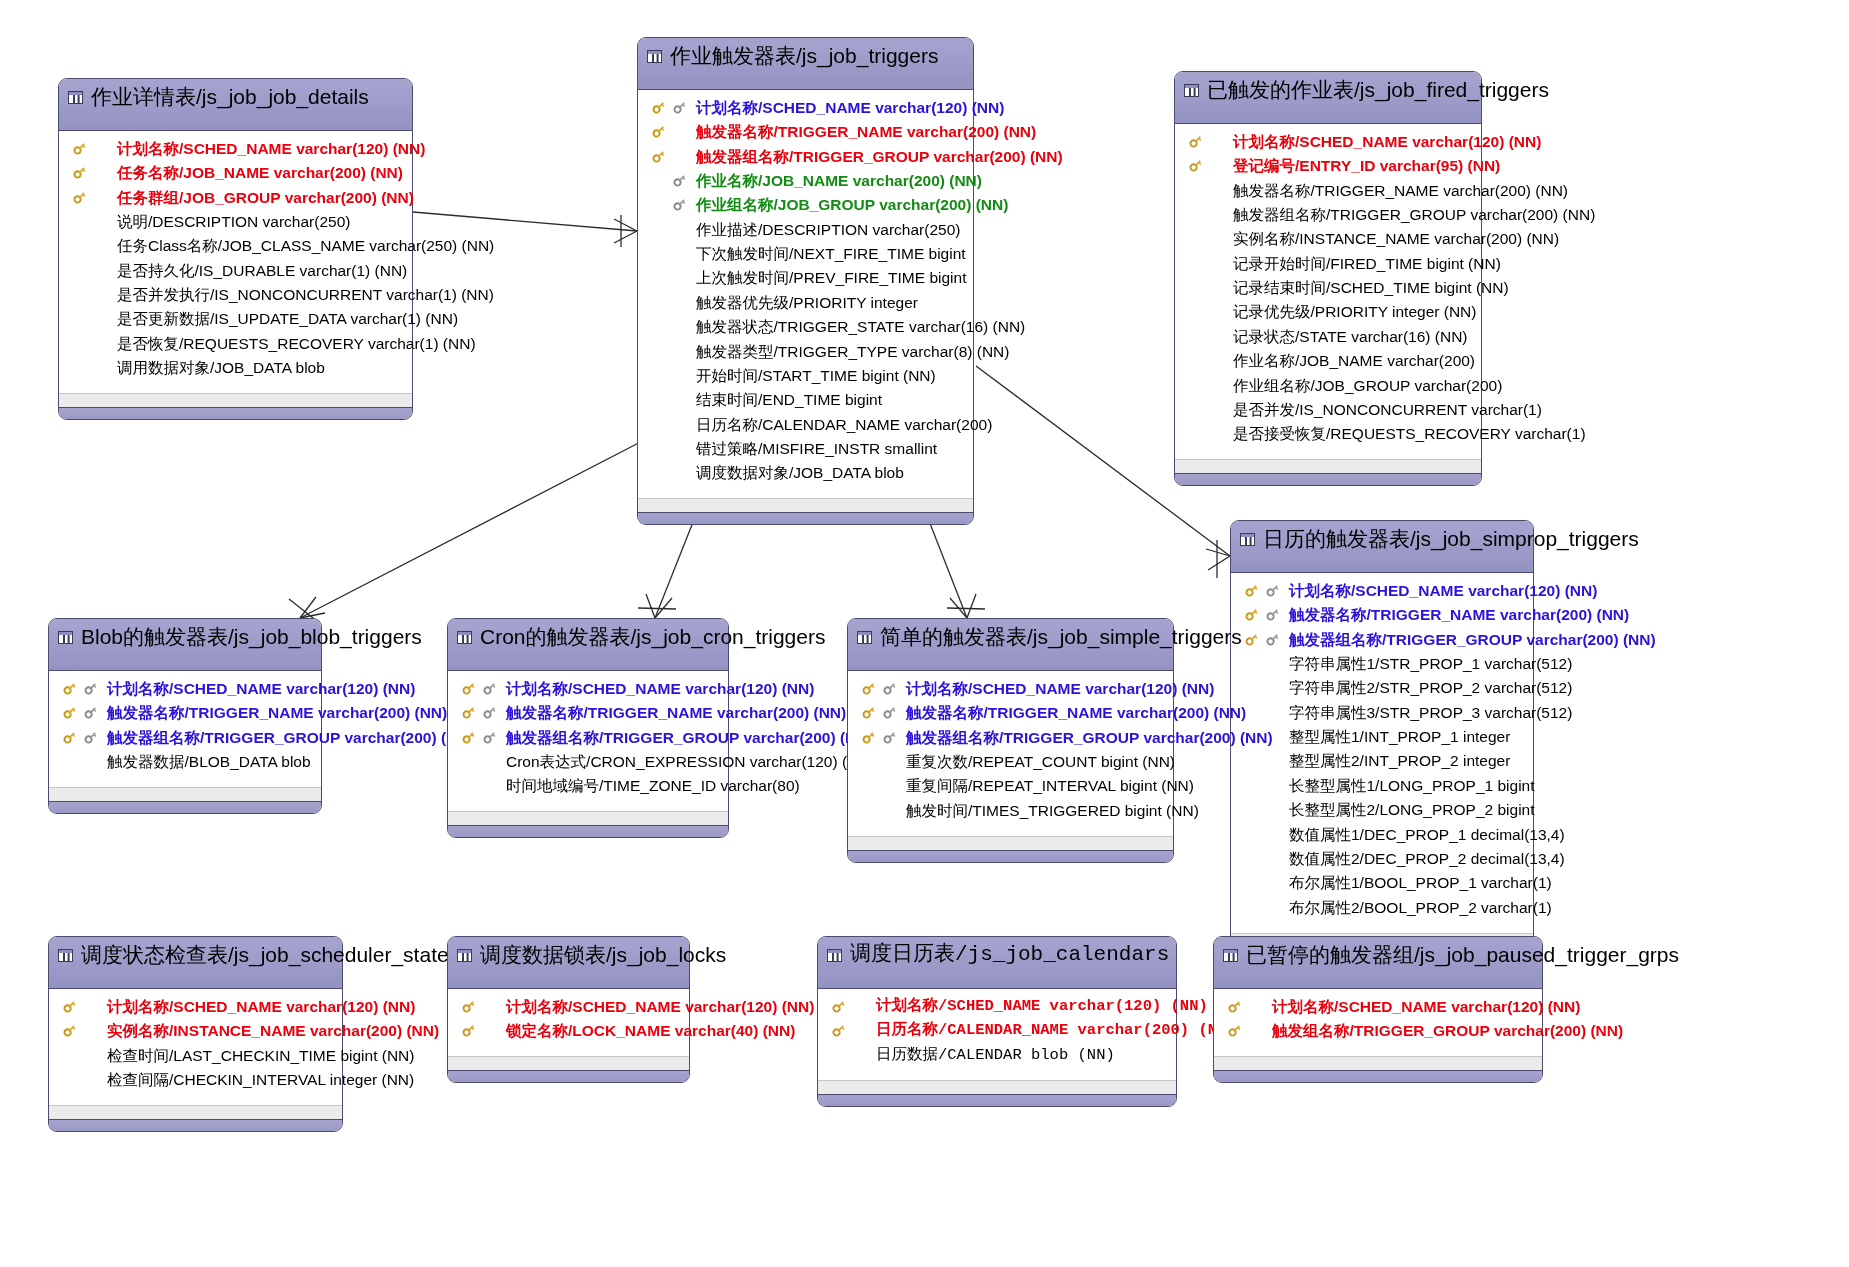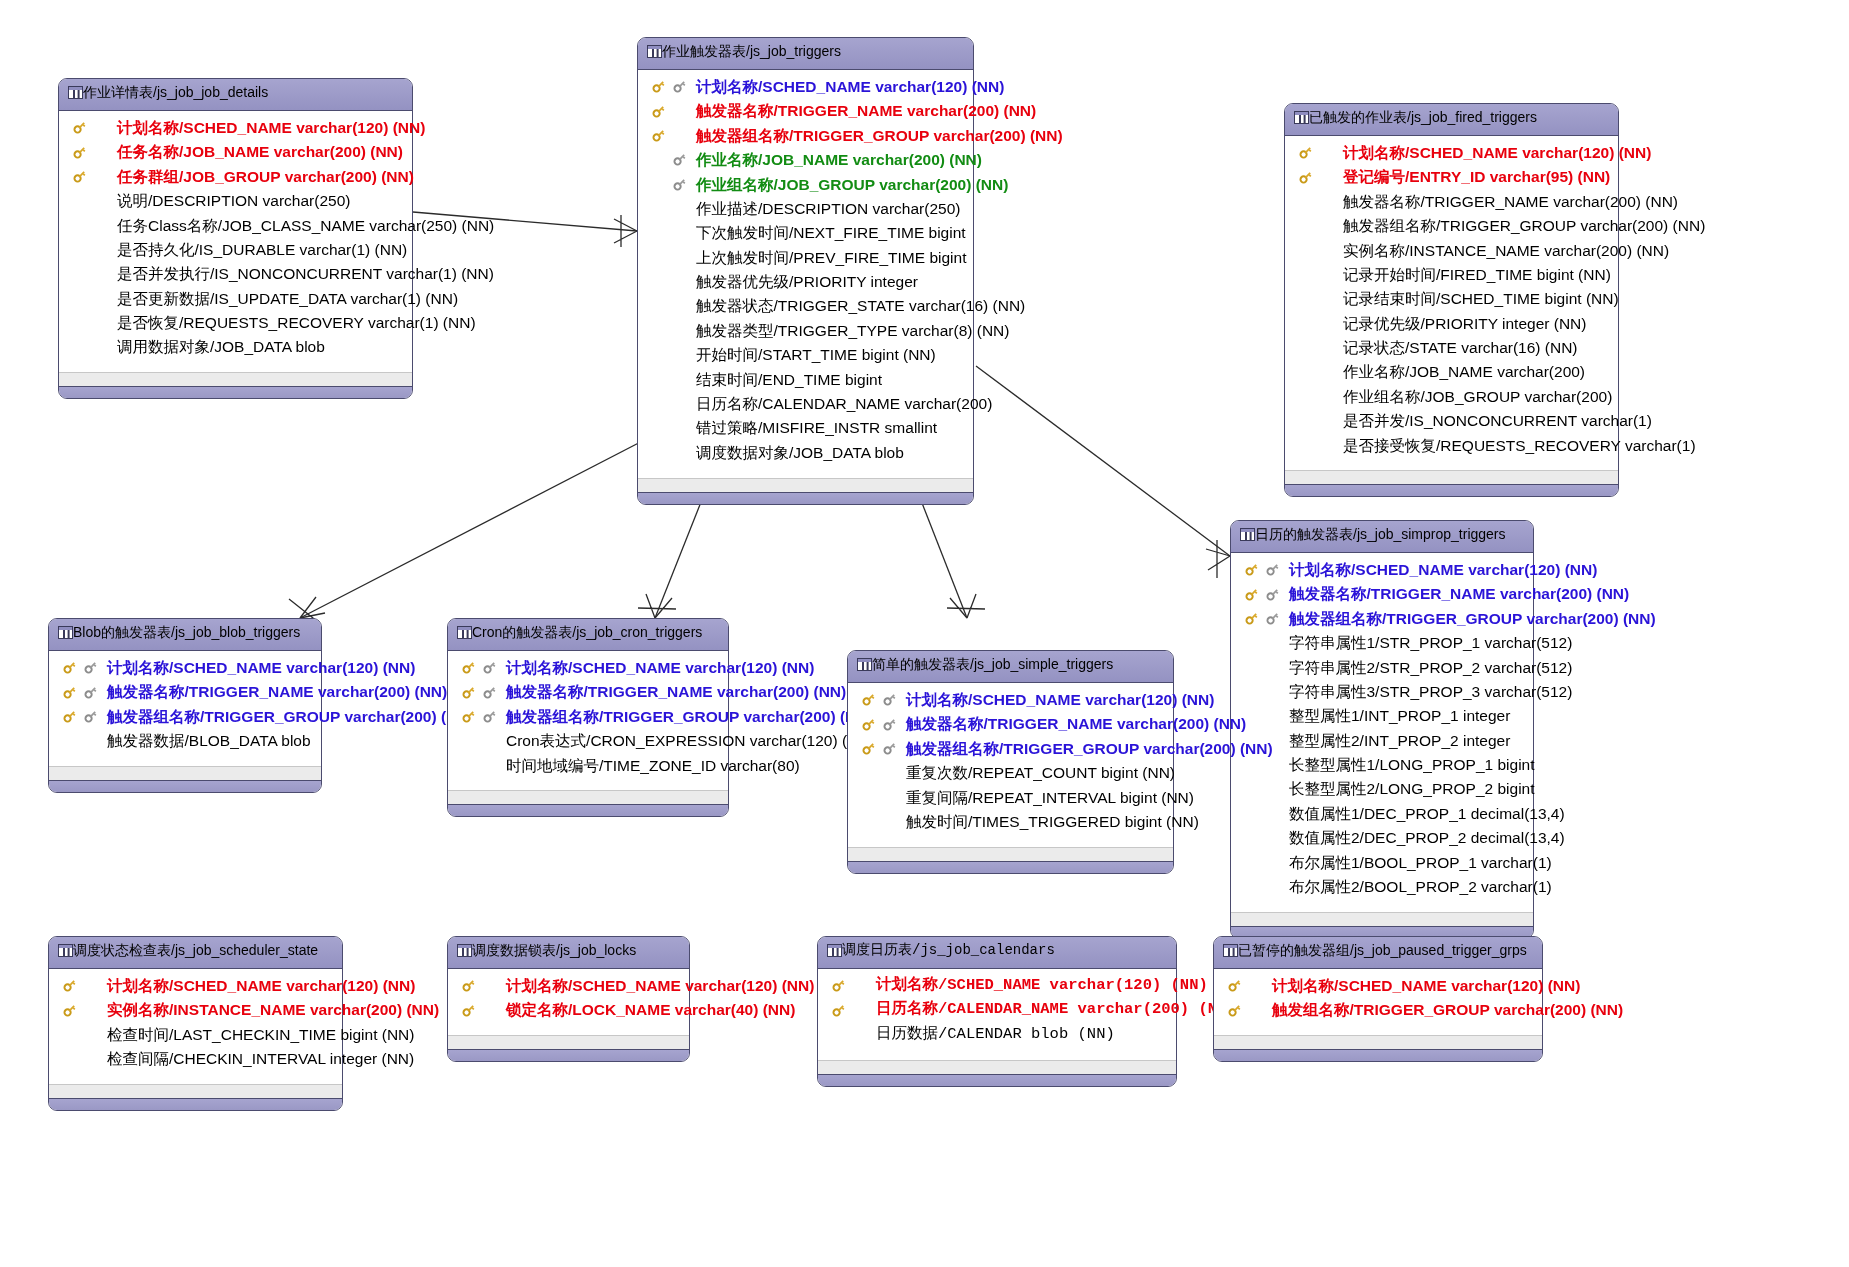--- a/index.html
+++ b/index.html
@@ -33,25 +33,26 @@
     z-index: 2;
     background: #ffffff;
     border: 1px solid #4b4b6e;
     border-radius: 9px;
     box-sizing: border-box;
     box-shadow: 0 0 0 0 rgba(0,0,0,0);
   }
   .ent-header {
     display: flex;
     align-items: center;
+    gap: 8px;
     background: linear-gradient(to bottom, #a6a4cf 0%, #9e9cc9 45%, #9492c2 100%);
     border-bottom: 1px solid #4b4b6e;
     border-radius: 8px 8px 0 0;
-    padding: 5px 10px 8px 9px;
-    font-size: 14px;
+    padding: 5px 10px 20px 9px;
+    font-size: 21px;
     color: #000000;
     line-height: 1.25;
     white-space: nowrap;
   }
   .tbl-icon {
     width: 15px;
     height: 13px;
     flex: 0 0 auto;
     position: relative;
     background: #ffffff;
@@ -362,21 +363,21 @@
         </div>
         <div class="field">
           <span class="keyslot"></span>
           <span class="keyslot narrow"></span>
           <span class="fieldtext f-plain">调度数据对象/JOB_DATA blob</span>
         </div>
       </div>
       <div class="ent-footer-gap"></div>
       <div class="ent-footer"></div>
     </div>
-    <div class="entity" style="left: 1284px; top: 71px; width: 335px; margin-top: 32px;">
+    <div class="entity" style="left: 1174px; top: 71px; width: 308px;">
       <div class="ent-header">
         <span class="tbl-icon"></span>
         <span>已触发的作业表/js_job_fired_triggers</span>
       </div>
       <div class="ent-body">
         <div class="field">
           <span class="keyslot">
             <svg class="key" width="15" height="15" viewBox="0 0 16 16">
               <g transform="rotate(-45 8 8)">
                 <circle cx="5.1" cy="8" r="3.3" fill="none" stroke="#c99a18" stroke-width="2.1"></circle>
@@ -762,21 +763,21 @@
         </div>
         <div class="field">
           <span class="keyslot"></span>
           <span class="keyslot narrow"></span>
           <span class="fieldtext f-plain">时间地域编号/TIME_ZONE_ID varchar(80)</span>
         </div>
       </div>
       <div class="ent-footer-gap"></div>
       <div class="ent-footer"></div>
     </div>
-    <div class="entity" style="left: 847px; top: 618px; width: 327px; margin-top: 32px;">
+    <div class="entity" style="left: 847px; top: 618px; width: 327px;">
       <div class="ent-header">
         <span class="tbl-icon"></span>
         <span>简单的触发器表/js_job_simple_triggers</span>
       </div>
       <div class="ent-body">
         <div class="field">
           <span class="keyslot">
             <svg class="key" width="15" height="15" viewBox="0 0 16 16">
               <g transform="rotate(-45 8 8)">
                 <circle cx="5.1" cy="8" r="3.3" fill="none" stroke="#c99a18" stroke-width="2.1"></circle>

